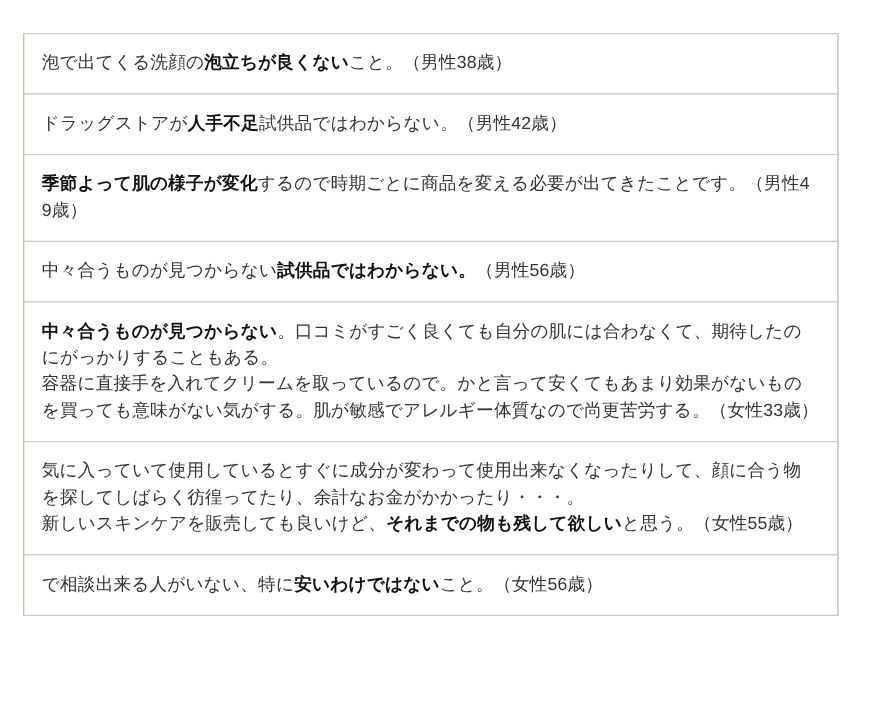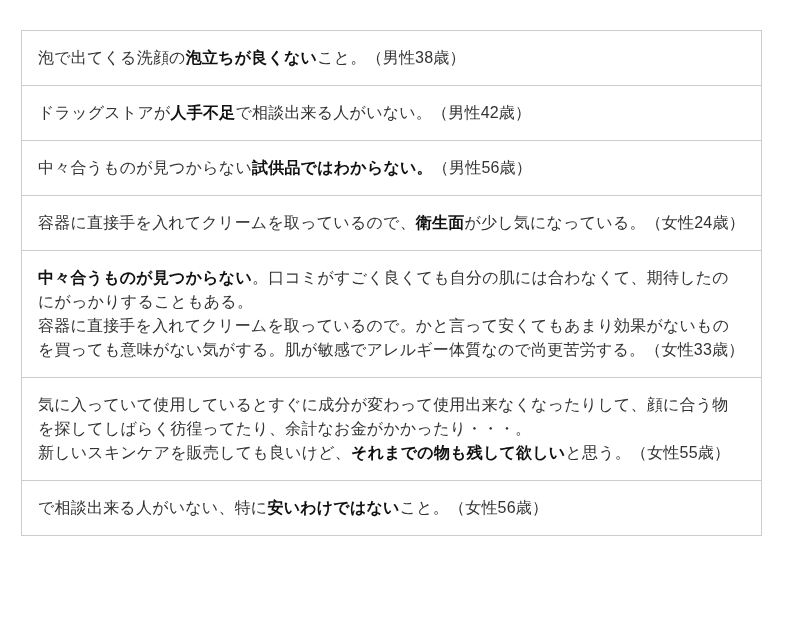--- a/index.html
+++ b/index.html
@@ -43,22 +43,22 @@
     color: #111111;
   }
 </style>
 </head>
 <body>
 
 <div class="page">
   <div class="feedback-table">
 
   <div class="feedback-row"><span>泡で出てくる洗顔の</span><strong>泡立ちが良くない</strong><span>こと。（男性38歳）</span></div>
-      <div class="feedback-row"><span>ドラッグストアが</span><strong>人手不足</strong><span>で相談出来る人がいない。（男性42歳）</span></div>
+      <div class="feedback-row"><span>ドラッグストアが</span><strong>人手不足</strong><span>試供品ではわからない。（男性42歳）</span></div>
+      <div class="feedback-row"><strong>季節よって肌の様子が変化</strong><span>するので時期ごとに商品を変える必要が出てきたことです。（男性49歳）</span></div>
       <div class="feedback-row"><span>中々合うものが見つからない</span><strong>試供品ではわからない。</strong><span>（男性56歳）</span></div>
-      <div class="feedback-row"><span>容器に直接手を入れてクリームを取っているので、</span><strong>衛生面</strong><span>が少し気になっている。（女性24歳）</span></div>
       <div class="feedback-row"><strong>中々合うものが見つからない</strong><span>。口コミがすごく良くても自分の肌には合わなくて、期待したのにがっかりすることもある。
 容器に直接手を入れてクリームを取っているので。かと言って安くてもあまり効果がないものを買っても意味がない気がする。肌が敏感でアレルギー体質なので尚更苦労する。（女性33歳）</span></div>
       <div class="feedback-row"><span>気に入っていて使用しているとすぐに成分が変わって使用出来なくなったりして、顔に合う物を探してしばらく彷徨ってたり、余計なお金がかかったり・・・。
 新しいスキンケアを販売しても良いけど、</span><strong>それまでの物も残して欲しい</strong><span>と思う。（女性55歳）</span></div>
       <div class="feedback-row"><span>で相談出来る人がいない、特に</span><strong>安いわけではない</strong><span>こと。（女性56歳）</span></div>
     </div>
 </div>
 
 </body></html>

